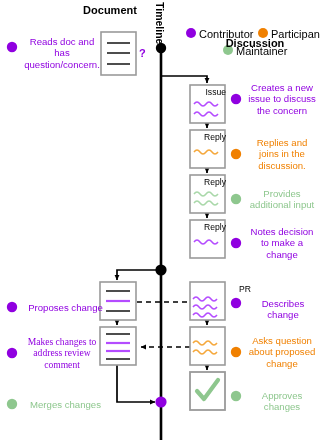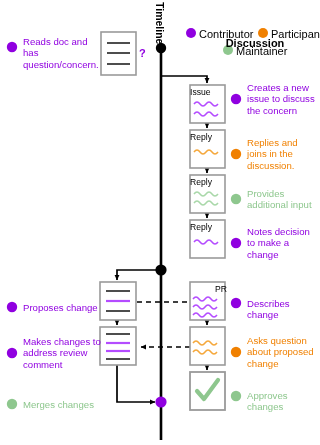--- a/index.html
+++ b/index.html
@@ -4,25 +4,25 @@
 <style>
   html,body{margin:0;padding:0;background:#ffffff;}
   body{width:320px;height:445px;position:relative;overflow:hidden;
        font-family:"Liberation Sans","DejaVu Sans",sans-serif;}
   .stage{position:absolute;left:0;top:0;width:320px;height:445px;}
   svg.layer{position:absolute;left:0;top:0;width:320px;height:445px;}
   .hdr{position:absolute;font-weight:bold;font-size:11px;color:#000;text-align:center;}
   .tl-label{position:absolute;font-weight:bold;font-size:10.5px;color:#000;
             transform:rotate(90deg);transform-origin:left top;white-space:nowrap;}
   .legend-txt{position:absolute;font-size:11px;color:#000;white-space:nowrap;}
-  .ann{position:absolute;font-size:9.6px;line-height:11.4px;}
+  .ann{position:absolute;font-size:9.6px;line-height:11.4px;text-align:center;}
   .ann.c{color:#9000e0;}
   .ann.p{color:#f08000;}
   .ann.m{color:#8ec78e;}
-  .boxlab{position:absolute;font-size:8.6px;color:#000;text-align:left;width:36px;}
+  .boxlab{position:absolute;font-size:8.6px;color:#000;text-align:right;width:36px;}
   .qmark{position:absolute;font-size:11px;font-weight:bold;color:#9000e0;}
 </style>
 </head>
 <body>
 
 <div class="stage">
 
   <svg class="layer" viewBox="0 0 320 445">
     <defs>
       <marker id="arrowBlack" markerWidth="7" markerHeight="7" refX="5.4" refY="2.6" orient="auto" markerUnits="userSpaceOnUse">
@@ -127,38 +127,39 @@
     <circle cx="236" cy="243" r="5.2" fill="#9000e0"></circle>
     <circle cx="236" cy="303" r="5.2" fill="#9000e0"></circle>
     <circle cx="236" cy="352" r="5.2" fill="#f08000"></circle>
     <circle cx="236" cy="396" r="5.2" fill="#8ec78e"></circle>
 
     <circle cx="191" cy="33" r="5" fill="#9000e0"></circle>
     <circle cx="263" cy="33" r="5" fill="#f08000"></circle>
     <circle cx="228" cy="50" r="5" fill="#8ec78e"></circle>
   </svg>
 
+  <div class="hdr" style="left:60px;top:4px;width:100px;">Document</div>
   <div class="hdr" style="left:205px;top:4px;width:100px;margin-top:33px;">Discussion</div>
   <div class="tl-label" style="left:166px;top:2px;">Timeline</div>
 
   <div class="legend-txt" style="left:199px;top:28px;">Contributor</div>
   <div class="legend-txt" style="left:271px;top:28px;">Participant</div>
   <div class="legend-txt" style="left:236px;top:45px;">Maintainer</div>
 
   <div class="qmark" style="left:139px;top:47px;">?</div>
 
   <div class="boxlab" style="left:190px;top:87px;">Issue</div>
   <div class="boxlab" style="left:190px;top:132px;">Reply</div>
   <div class="boxlab" style="left:190px;top:177px;">Reply</div>
   <div class="boxlab" style="left:190px;top:222px;">Reply</div>
   <div class="boxlab" style="left:190px;top:284px;padding-left:25px;">PR</div>
 
   <div class="ann c" style="left:23px;top:36px;width:78px;">Reads doc and has question/concern.</div>
   <div class="ann c" style="left:23px;top:302px;width:85px;">Proposes change</div>
-  <div class="ann c" style="left:23px;top:336px;width:78px;">Makes changes to address review comment</div>
+  <div class="ann c" style="left:23px;top:336px;width:78px;font-family:Liberation Serif, serif;">Makes changes to address review comment</div>
   <div class="ann m" style="left:23px;top:399px;width:85px;">Merges changes</div>
 
   <div class="ann c" style="left:247px;top:82px;width:70px;">Creates a new issue to discuss the concern</div>
   <div class="ann p" style="left:247px;top:137px;width:70px;">Replies and joins in the discussion.</div>
   <div class="ann m" style="left:247px;top:188px;width:70px;">Provides additional input</div>
   <div class="ann c" style="left:247px;top:226px;width:70px;">Notes decision to make a change</div>
   <div class="ann c" style="left:247px;top:298px;width:72px;">Describes change</div>
   <div class="ann p" style="left:247px;top:335px;width:70px;">Asks question about proposed change</div>
   <div class="ann m" style="left:247px;top:390px;width:70px;">Approves changes</div>
 

